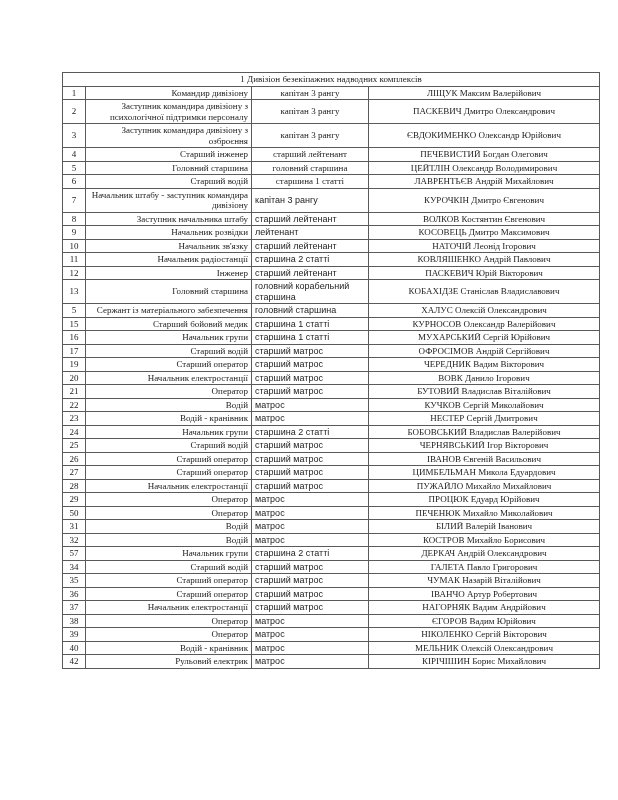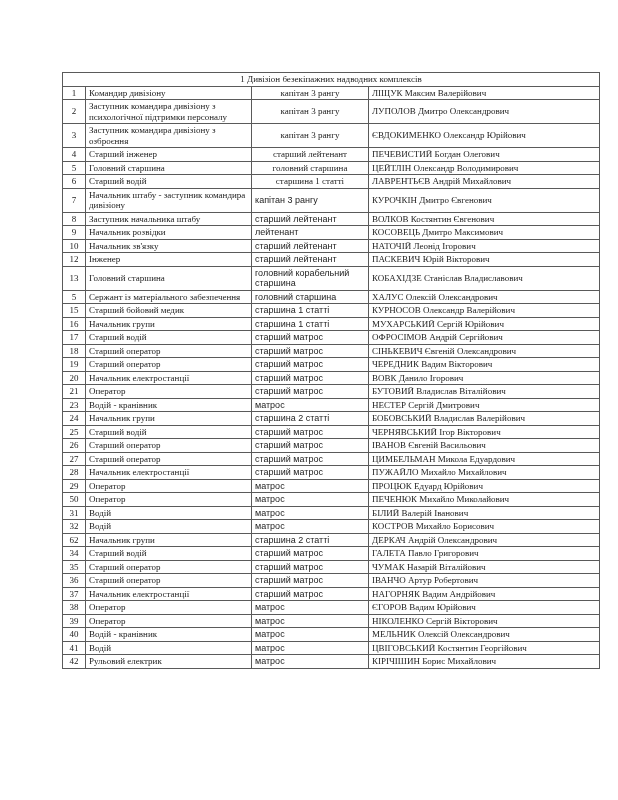--- a/index.html
+++ b/index.html
@@ -11,24 +11,24 @@
     position:absolute; left:62px; top:72px; width:537px;
     border-collapse:collapse; table-layout:fixed;
   }
   table.roster td {
     border:1px solid #5a5a5a; font-size:9px; line-height:10.5px;
     padding:1px 3px; color:#1c1c1c; vertical-align:middle;
     overflow:hidden; word-wrap:break-word;
   }
   td.title-cell { text-align:center; }
   td.num-cell { text-align:center; padding:1px 1px; }
-  td.position-cell { text-align:left; }
+  td.position-cell { text-align:right; }
   td.rank-serif { text-align:center; font-family:"Liberation Serif", serif; }
   td.rank-sans { text-align:left; font-family:"Liberation Sans", sans-serif; font-size:8.8px; padding-left:6px; }
-  td.name-cell { text-align:left; }
+  td.name-cell { text-align:center; }
   .logo { position:absolute; left:257px; top:721px; width:356px; height:79px; }
   .globe { position:absolute; left:0; top:1px; width:76px; height:76px; }
   .wordmark {
     position:absolute; left:82px; top:15px;
     font-family:"Liberation Sans", sans-serif; font-weight:bold;
     font-size:31px; line-height:28px; letter-spacing:3px;
     color:var(--logo-color, #1d3a66); white-space:nowrap;margin-left:12px;
   }
 </style>
 </head>
@@ -52,21 +52,21 @@
         <tr>
           <td class="num-cell">1</td>
           <td class="position-cell">Командир дивізіону</td>
           <td class="rank-serif">капітан 3 рангу</td>
           <td class="name-cell">ЛІЩУК Максим Валерійович</td>
         </tr>
         <tr>
           <td class="num-cell">2</td>
           <td class="position-cell">Заступник командира дивізіону з психологічної підтримки персоналу</td>
           <td class="rank-serif">капітан 3 рангу</td>
-          <td class="name-cell">ЛУПОЛОВ Дмитро Олександрович</td>
+          <td class="name-cell">ПАСКЕВИЧ Дмитро Олександрович</td>
         </tr>
         <tr>
           <td class="num-cell">3</td>
           <td class="position-cell">Заступник командира дивізіону з озброєння</td>
           <td class="rank-serif">капітан 3 рангу</td>
           <td class="name-cell">ЄВДОКИМЕНКО Олександр Юрійович</td>
         </tr>
         <tr>
           <td class="num-cell">4</td>
           <td class="position-cell">Старший інженер</td>
@@ -103,20 +103,26 @@
           <td class="rank-sans">лейтенант</td>
           <td class="name-cell">КОСОВЕЦЬ Дмитро Максимович</td>
         </tr>
         <tr>
           <td class="num-cell">10</td>
           <td class="position-cell">Начальник зв'язку</td>
           <td class="rank-sans">старший лейтенант</td>
           <td class="name-cell">НАТОЧІЙ Леонід Ігорович</td>
         </tr>
         <tr>
+          <td class="num-cell">11</td>
+          <td class="position-cell">Начальник радіостанції</td>
+          <td class="rank-sans">старшина 2 статті</td>
+          <td class="name-cell">КОВЛЯШЕНКО Андрій Павлович</td>
+        </tr>
+        <tr>
           <td class="num-cell">12</td>
           <td class="position-cell">Інженер</td>
           <td class="rank-sans">старший лейтенант</td>
           <td class="name-cell">ПАСКЕВИЧ Юрій Вікторович</td>
         </tr>
         <tr>
           <td class="num-cell">13</td>
           <td class="position-cell">Головний старшина</td>
           <td class="rank-sans">головний корабельний старшина</td>
           <td class="name-cell">КОБАХІДЗЕ Станіслав Владиславович</td>
@@ -139,42 +145,42 @@
           <td class="rank-sans">старшина 1 статті</td>
           <td class="name-cell">МУХАРСЬКИЙ Сергій Юрійович</td>
         </tr>
         <tr>
           <td class="num-cell">17</td>
           <td class="position-cell">Старший водій</td>
           <td class="rank-sans">старший матрос</td>
           <td class="name-cell">ОФРОСІМОВ Андрій Сергійович</td>
         </tr>
         <tr>
-          <td class="num-cell">18</td>
-          <td class="position-cell">Старший оператор</td>
-          <td class="rank-sans">старший матрос</td>
-          <td class="name-cell">СІНЬКЕВИЧ Євгеній Олександрович</td>
-        </tr>
-        <tr>
           <td class="num-cell">19</td>
           <td class="position-cell">Старший оператор</td>
           <td class="rank-sans">старший матрос</td>
           <td class="name-cell">ЧЕРЕДНИК Вадим Вікторович</td>
         </tr>
         <tr>
           <td class="num-cell">20</td>
           <td class="position-cell">Начальник електростанції</td>
           <td class="rank-sans">старший матрос</td>
           <td class="name-cell">ВОВК Данило Ігорович</td>
         </tr>
         <tr>
           <td class="num-cell">21</td>
           <td class="position-cell">Оператор</td>
           <td class="rank-sans">старший матрос</td>
           <td class="name-cell">БУТОВИЙ Владислав Віталійович</td>
+        </tr>
+        <tr>
+          <td class="num-cell">22</td>
+          <td class="position-cell">Водій</td>
+          <td class="rank-sans">матрос</td>
+          <td class="name-cell">КУЧКОВ Сергій Миколайович</td>
         </tr>
         <tr>
           <td class="num-cell">23</td>
           <td class="position-cell">Водій - кранівник</td>
           <td class="rank-sans">матрос</td>
           <td class="name-cell">НЕСТЕР Сергій Дмитрович</td>
         </tr>
         <tr>
           <td class="num-cell">24</td>
           <td class="position-cell">Начальник групи</td>
@@ -223,21 +229,21 @@
           <td class="rank-sans">матрос</td>
           <td class="name-cell">БІЛИЙ Валерій Іванович</td>
         </tr>
         <tr>
           <td class="num-cell">32</td>
           <td class="position-cell">Водій</td>
           <td class="rank-sans">матрос</td>
           <td class="name-cell">КОСТРОВ Михайло Борисович</td>
         </tr>
         <tr>
-          <td class="num-cell">62</td>
+          <td class="num-cell">57</td>
           <td class="position-cell">Начальник групи</td>
           <td class="rank-sans">старшина 2 статті</td>
           <td class="name-cell">ДЕРКАЧ Андрій Олександрович</td>
         </tr>
         <tr>
           <td class="num-cell">34</td>
           <td class="position-cell">Старший водій</td>
           <td class="rank-sans">старший матрос</td>
           <td class="name-cell">ГАЛЕТА Павло Григорович</td>
         </tr>
@@ -269,26 +275,20 @@
           <td class="num-cell">39</td>
           <td class="position-cell">Оператор</td>
           <td class="rank-sans">матрос</td>
           <td class="name-cell">НІКОЛЕНКО Сергій Вікторович</td>
         </tr>
         <tr>
           <td class="num-cell">40</td>
           <td class="position-cell">Водій - кранівник</td>
           <td class="rank-sans">матрос</td>
           <td class="name-cell">МЕЛЬНИК Олексій Олександрович</td>
-        </tr>
-        <tr>
-          <td class="num-cell">41</td>
-          <td class="position-cell">Водій</td>
-          <td class="rank-sans">матрос</td>
-          <td class="name-cell">ЦВІГОВСЬКИЙ Костянтин Георгійович</td>
         </tr>
         <tr>
           <td class="num-cell">42</td>
           <td class="position-cell">Рульовий електрик</td>
           <td class="rank-sans">матрос</td>
           <td class="name-cell">КІРІЧІШИН Борис Михайлович</td>
         </tr>
       </tbody>
   </table>
 

